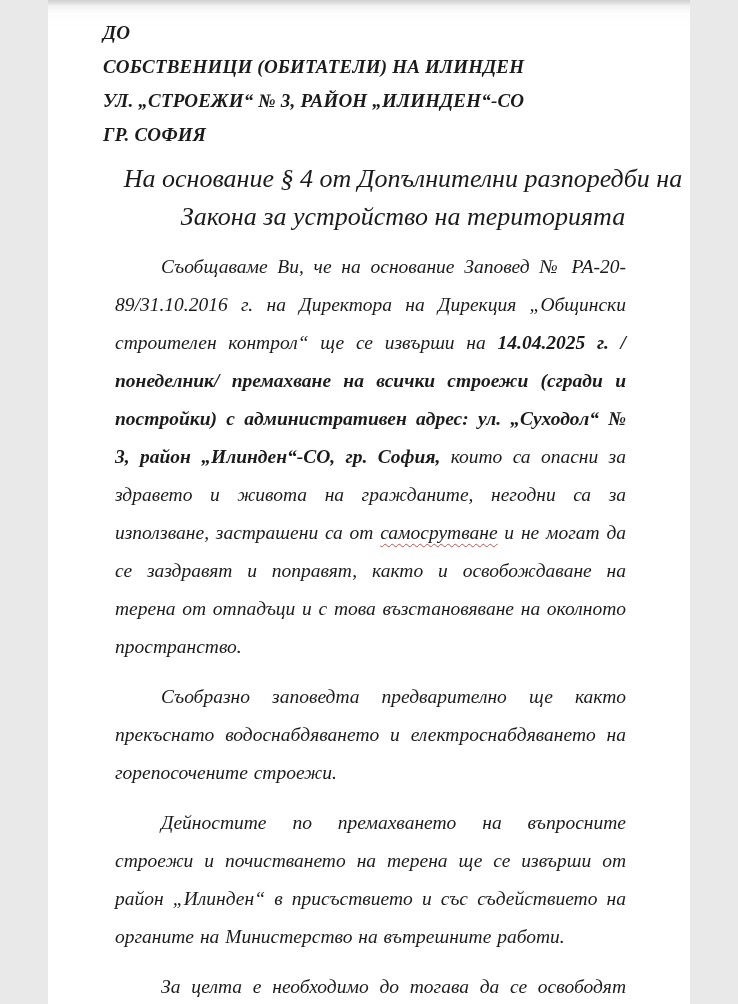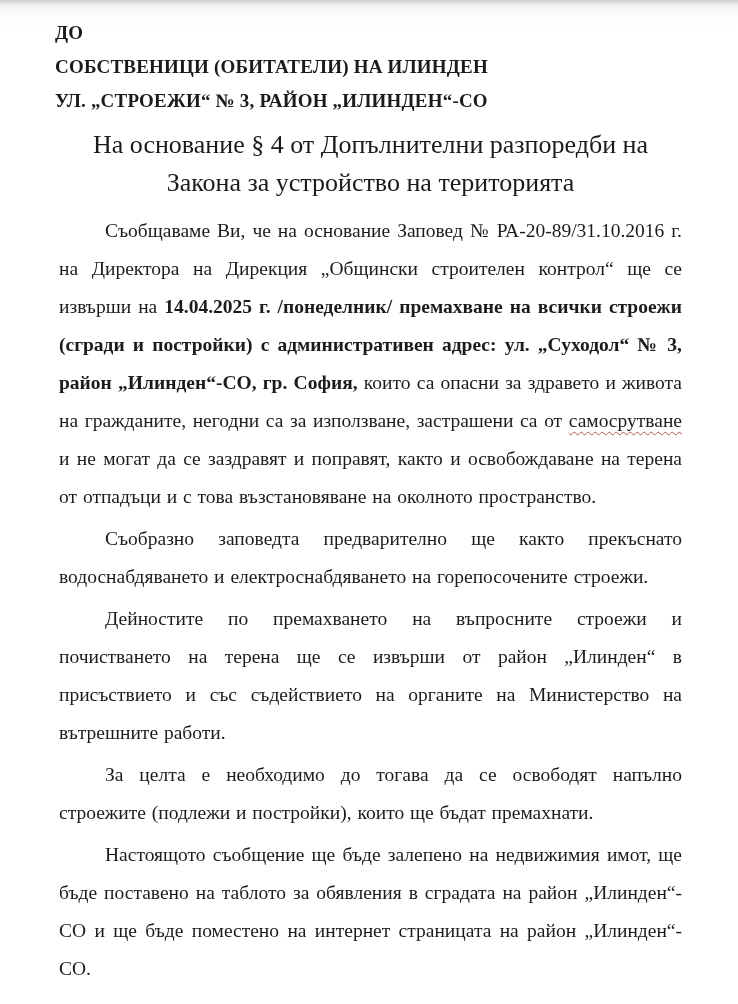--- a/index.html
+++ b/index.html
@@ -3,29 +3,30 @@
 <meta charset="utf-8">
 <style>
   html, body {
     margin: 0;
     padding: 0;
     background: #e9e9e9;
     font-family: "Liberation Serif", "DejaVu Serif", serif;
   }
   .page {
     position: relative;
-    width: 738px;
+    width: 642px;
     height: 1004px;
     margin: 0 auto;
     box-sizing: border-box;
     padding: 16px 52px 0 55px;
     color: #1b1b1b;
     background:
       linear-gradient(180deg, #cfcfcf 0px, #f2f2f2 6px, #fdfdfd 14px, #ffffff 30px);
     overflow: hidden;
+    font-style: italic;
   }
   .recipient {
     font-weight: bold;
     font-size: 19px;
     line-height: 34px;
     letter-spacing: .2px;
   }
   .notice-title {
     margin-top: 24px;
     text-align: center;
@@ -38,21 +39,21 @@
     margin: 8px auto 0 auto;
     width: 600px;
     text-align: center;
     font-size: 26px;
     line-height: 38px;
   }
   .body-text {
     margin-top: 10px;
   }
   .body-text p {
-    margin: 4px;
+    margin: 12px;
     font-size: 19.5px;
     line-height: 38px;
     text-align: justify;
     text-indent: 46px;
     word-spacing: 1px;
   }
   .bold-run { font-weight: bold; }
   .spell-error {
     text-decoration-line: underline;
     text-decoration-style: wavy;
@@ -63,20 +64,21 @@
 </style>
 </head>
 <body>
 
 <div class="page" style="color: rgb(27, 27, 27);">
 
   <div class="recipient">
     <div>ДО</div>
     <div>СОБСТВЕНИЦИ (ОБИТАТЕЛИ) НА ИЛИНДЕН</div>
     <div>УЛ. „СТРОЕЖИ“ № 3, РАЙОН „ИЛИНДЕН“-СО</div>
+    <div>ГР. СОФИЯ</div>
   </div>
 
 
   <div class="notice-subtitle">На основание § 4 от Допълнителни разпоредби на Закона за устройство на територията</div>
 
   <div class="body-text">
     <p><span>Съобщаваме Ви, че на основание Заповед № РА-20-89/31.10.2016 г. на Директора на Дирекция „Общински строителен контрол“ ще се извърши на </span><span class="bold-run">14.04.2025 г. /понеделник/ премахване на всички строежи (сгради и постройки) с административен адрес: ул. „Суходол“ № 3, район „Илинден“-СО, гр. София,</span><span> които са опасни за здравето и живота на гражданите, негодни са за използване, застрашени са от </span><span class="spell-error">самосрутване</span><span> и не могат да се заздравят и поправят, както и освобождаване на терена от отпадъци и с това възстановяване на околното пространство.</span></p>
     <p>Съобразно заповедта предварително ще както прекъснато водоснабдяването и електроснабдяването на горепосочените строежи.</p>
     <p>Дейностите по премахването на въпросните строежи и почистването на терена ще се извърши от район „Илинден“ в присъствието и със съдействието на органите на Министерство на вътрешните работи.</p>
     <p>За целта е необходимо до тогава да се освободят напълно строежите (подлежи и постройки), които ще бъдат премахнати.</p>

